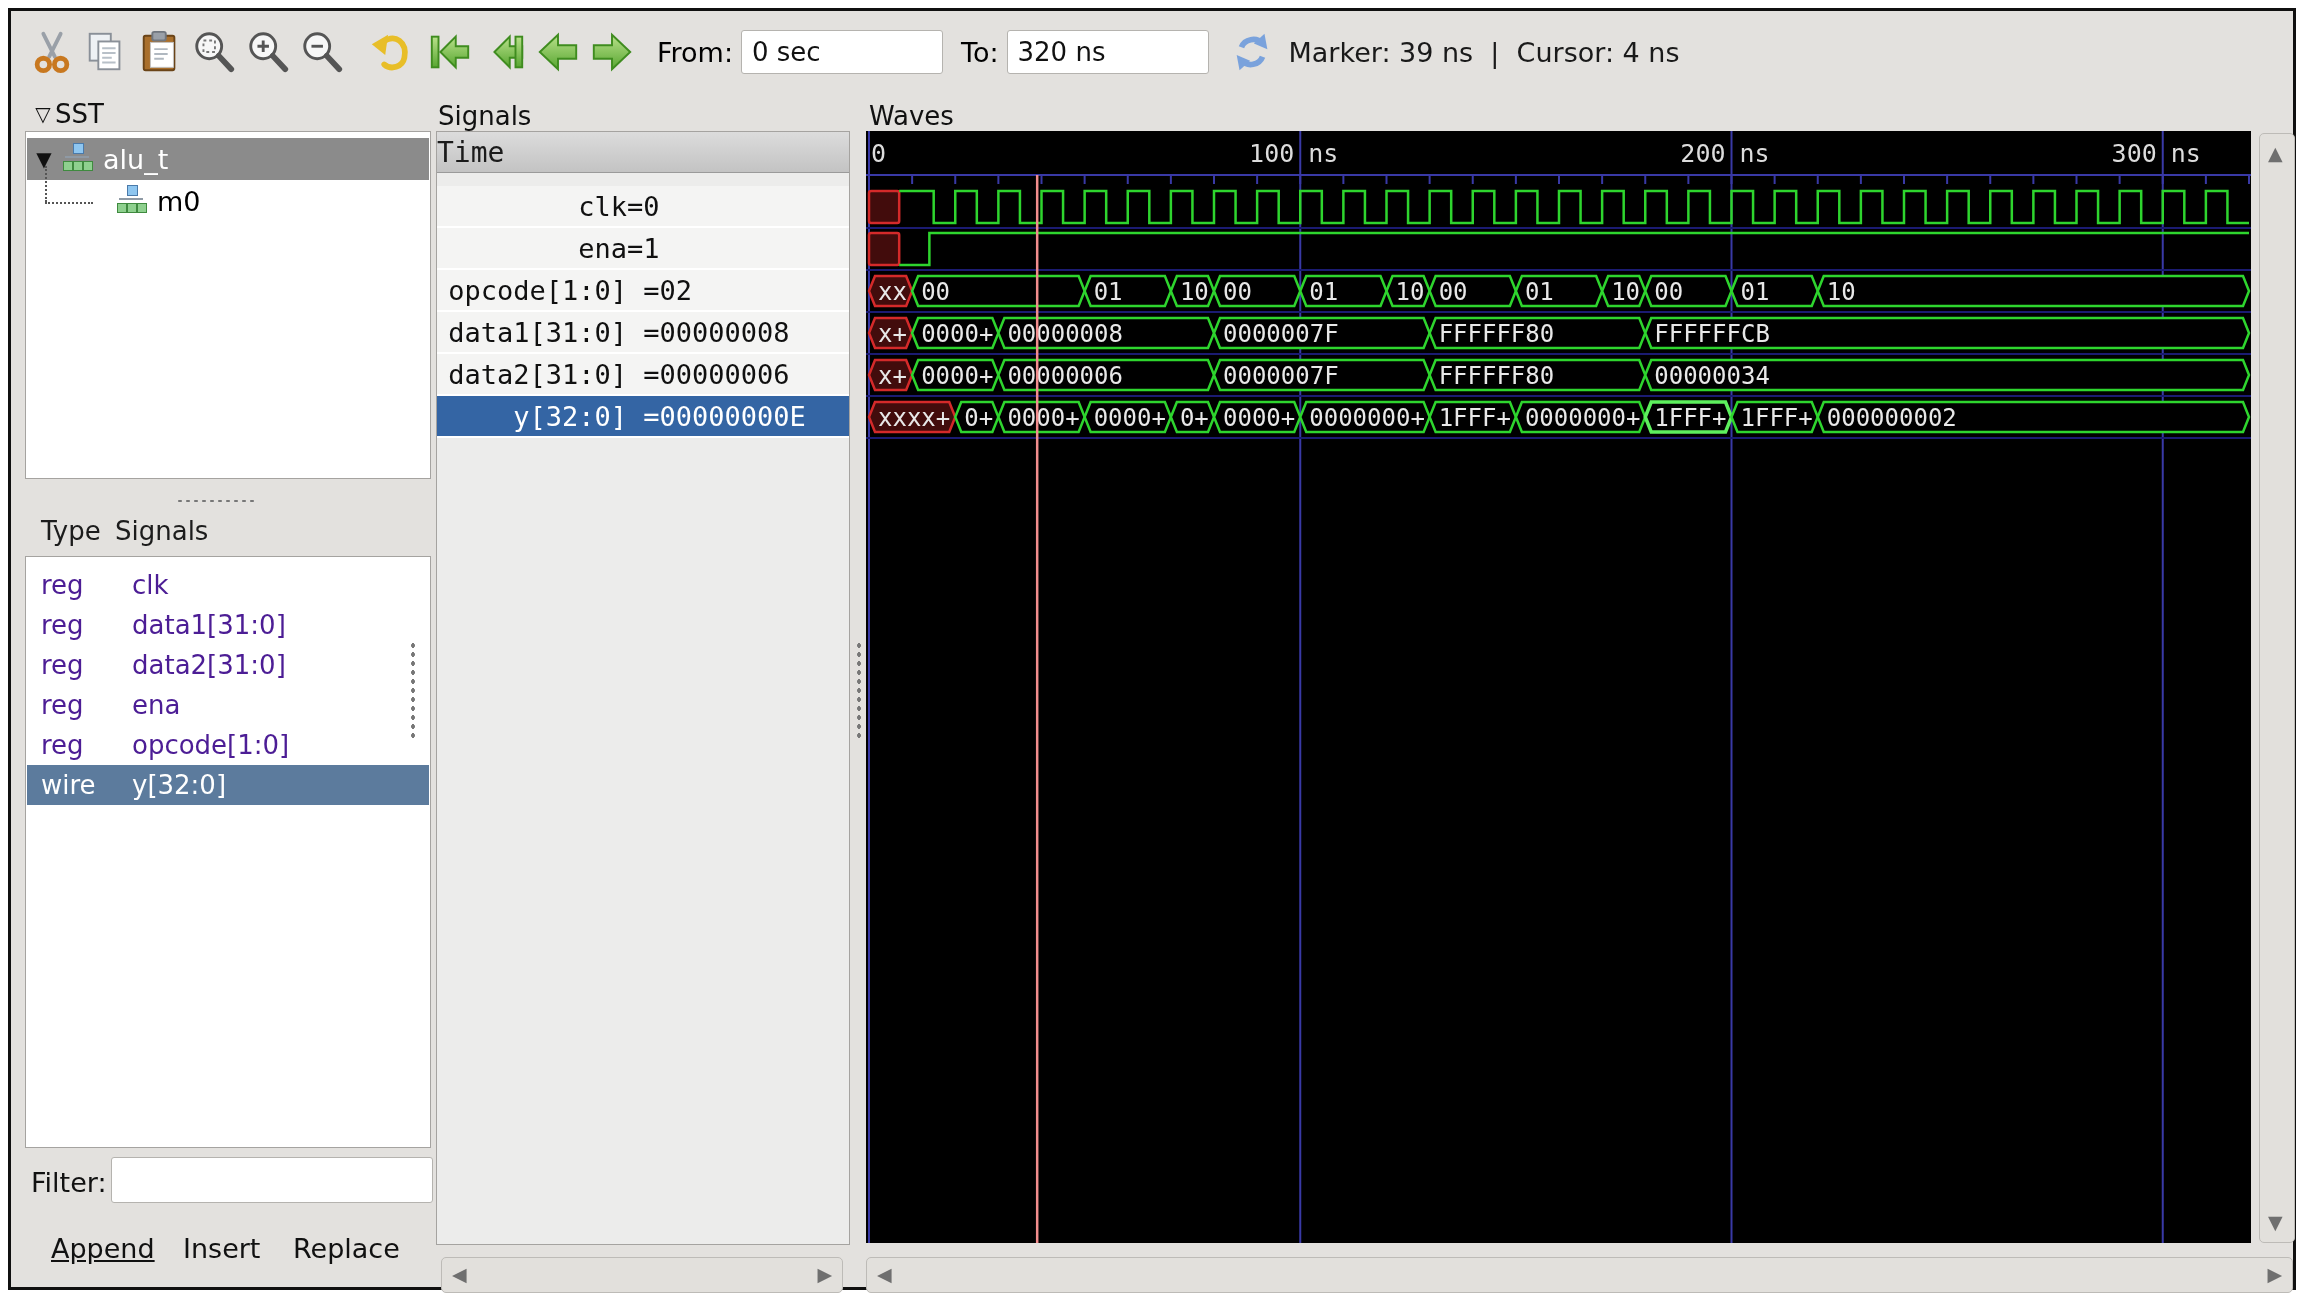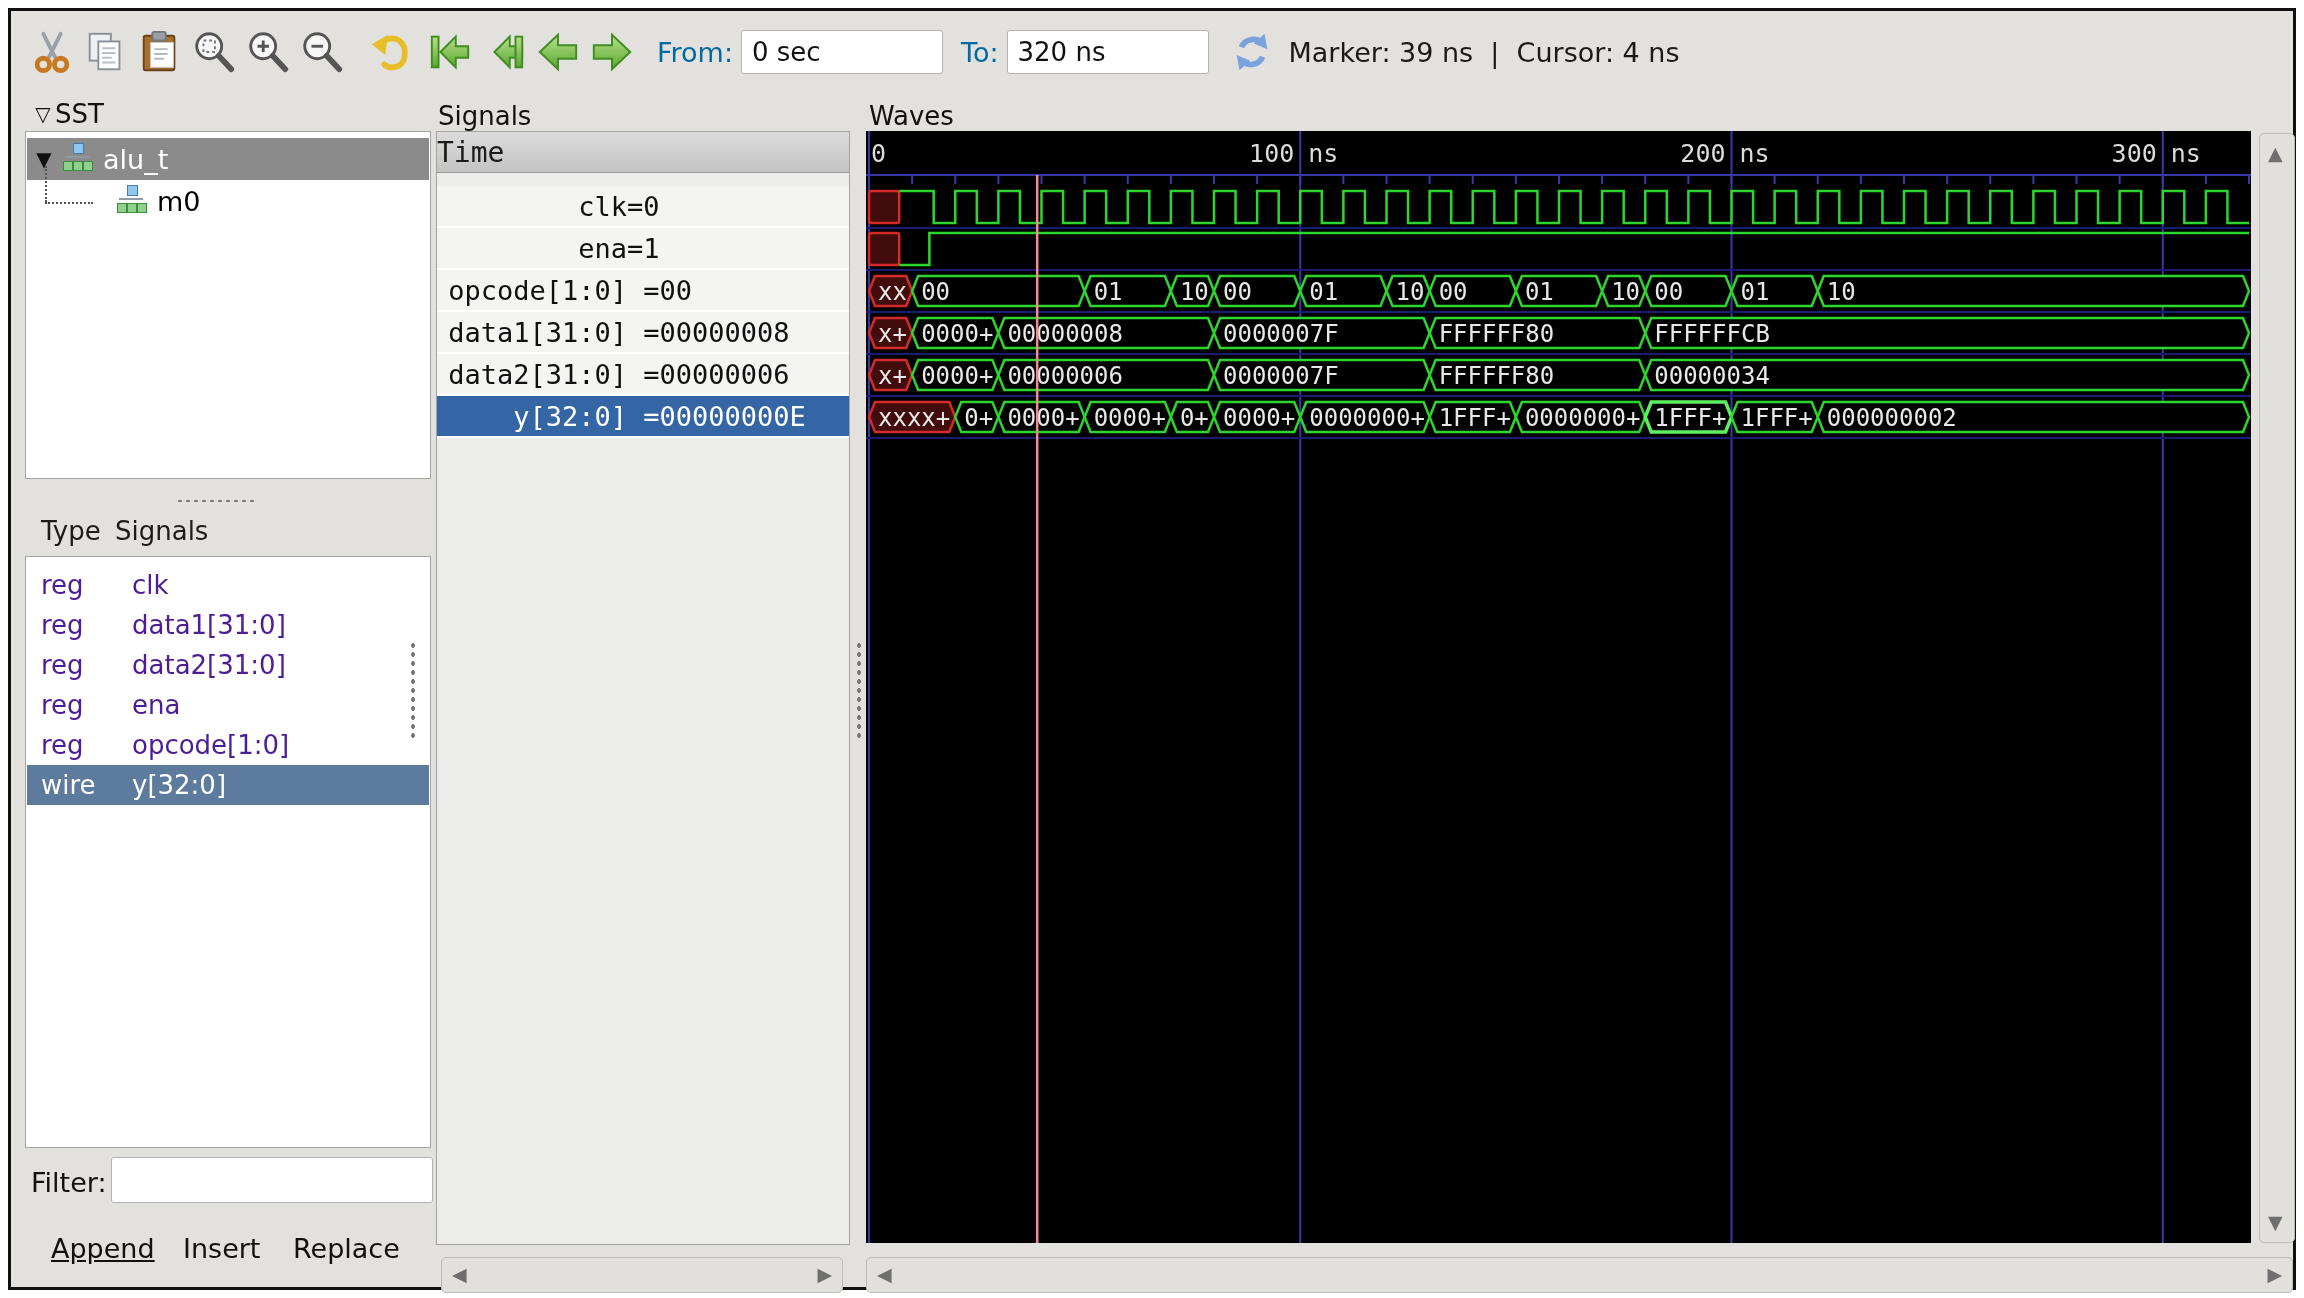--- a/index.html
+++ b/index.html
@@ -4,21 +4,21 @@
 <style>
   html,body{margin:0;padding:0;background:#fff;width:2304px;height:1298px;overflow:hidden;
             font-family:"DejaVu Sans",sans-serif;}
   #window{position:absolute;left:8px;top:8px;width:2282px;height:1276px;background:#e3e1de;
           border:3px solid #101010;}
   .abs{position:absolute;}
   
   #toolbar{position:absolute;left:0;top:0;width:100%;height:82px;display:flex;align-items:center;}
   .tbicon{width:54px;height:56px;display:flex;align-items:center;justify-content:center;flex:0 0 auto;}
   .tbicon svg{width:46px;height:46px;}
-  .tblabel{font-size:27px;color:#0369a1;margin:0 8px 0 18px;}
+  .tblabel{font-size:27px;color:#000000;margin:0 8px 0 18px;}
   .tbinput{width:180px;height:42px;background:#fff;border:1px solid #b5b3af;border-radius:3px;
            font-size:26px;font-family:"DejaVu Sans",sans-serif;padding:0 10px;color:#111;}
   #marker-readout{font-size:27px;color:#1a1a1a;margin-left:10px;white-space:pre;}
   
   .panel-title{font-size:26px;color:#111;}
   .whitebox{background:#ffffff;border:1px solid #a5a3a0;}
   .tree-row{position:absolute;left:1px;right:1px;height:42px;display:flex;align-items:center;}
   .tree-row.sel{background:#8b8b8b;color:#fff;}
   .tree-label{font-size:27px;margin-left:10px;}
   .expander{font-size:20px;color:#111;width:34px;text-align:center;}
@@ -249,21 +249,21 @@
   <div class="sig-row" style="top: 54px;">
         <span class="sig-name">clk</span>
         <span class="sig-val">=0</span>
       </div>
       <div class="sig-row" style="top: 96px;">
         <span class="sig-name">ena</span>
         <span class="sig-val">=1</span>
       </div>
       <div class="sig-row" style="top: 138px;">
         <span class="sig-name">opcode[1:0]</span>
-        <span class="sig-val"> =00</span>
+        <span class="sig-val"> =02</span>
       </div>
       <div class="sig-row" style="top: 180px;">
         <span class="sig-name">data1[31:0]</span>
         <span class="sig-val"> =00000008</span>
       </div>
       <div class="sig-row" style="top: 222px;">
         <span class="sig-name">data2[31:0]</span>
         <span class="sig-val"> =00000006</span>
       </div>
       <div class="sig-row sel" style="top: 264px;">

